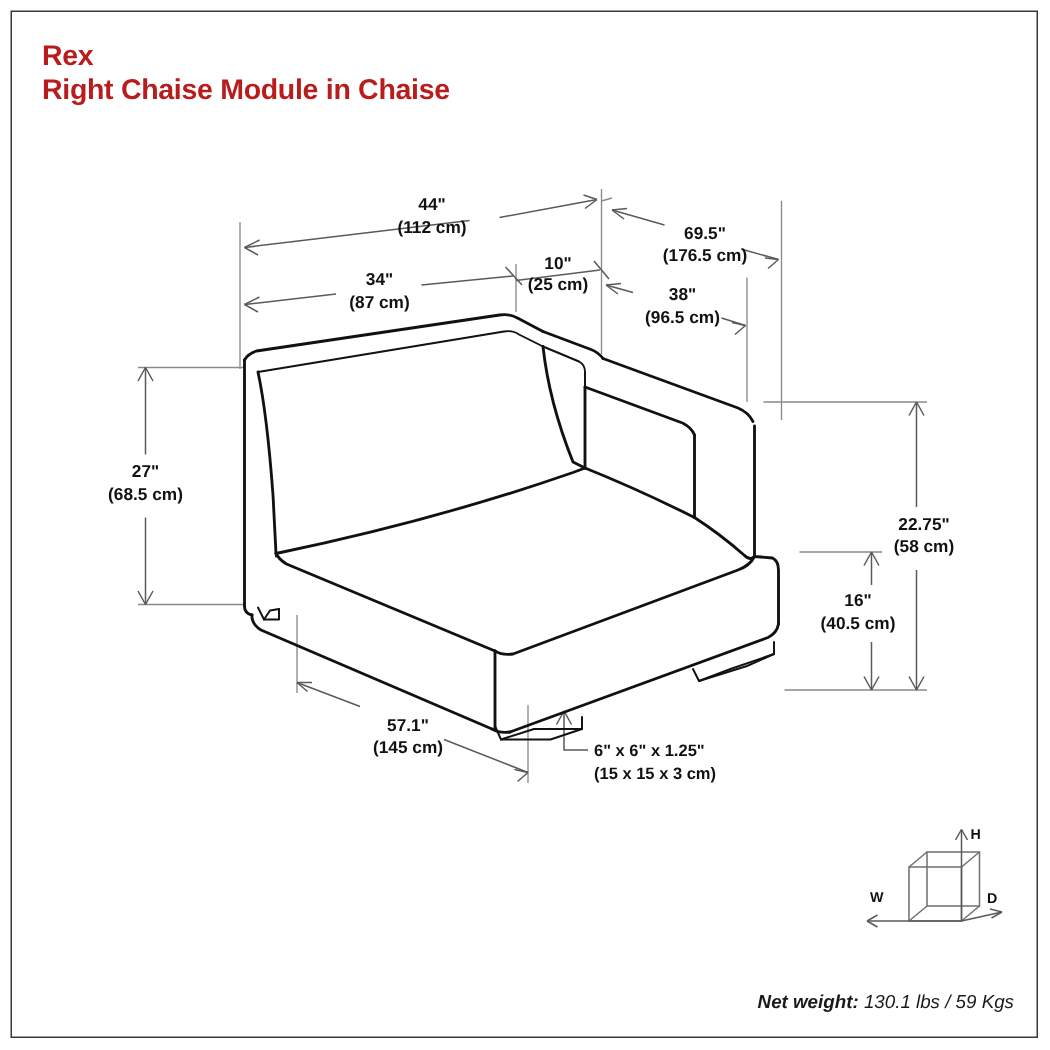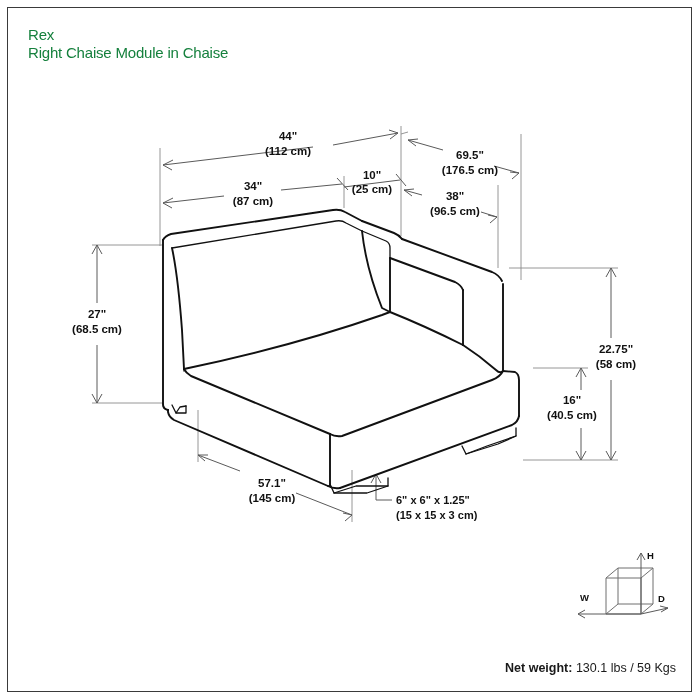--- a/index.html
+++ b/index.html
@@ -28,40 +28,41 @@
     box-sizing: border-box;
     pointer-events: none;
   }
   #title-block {
     position: absolute;
     left: 28px;
     top: 26px;
     line-height: 1.22;
   }
   #title-block .line {
-    font-size: 15px;
-    font-weight: normal;
-    color: #15803d;
+    font-size: 19px;
+    font-weight: bold;
+    color: #b91c1c;
     letter-spacing: -0.2px;
     white-space: nowrap;
   }
   #drawing {
     position: absolute;
     left: 0;
     top: 0;
     width: 700px;
     height: 700px;
   }
   #footer-weight {
     position: absolute;
     right: 24px;
     bottom: 25px;
     font-size: 12.5px;
     color: #1a1a1a;
     white-space: nowrap;
+    font-style: italic;
   }
   #footer-weight .wlabel {
     font-weight: bold;
   }
   #footer-weight .wvalue {
     font-weight: normal;
   }
   .dim-text {
     font-family: "Liberation Sans", sans-serif;
     font-size: 11.5px;

